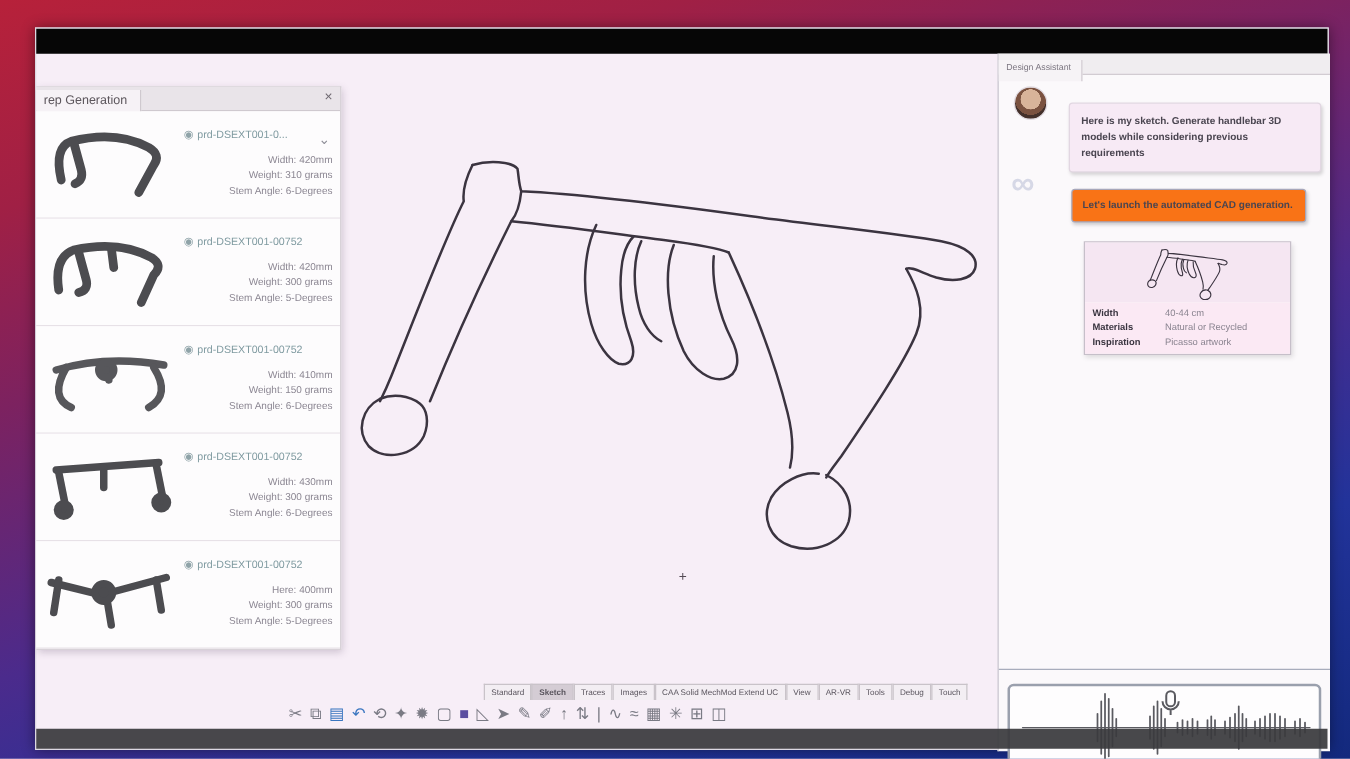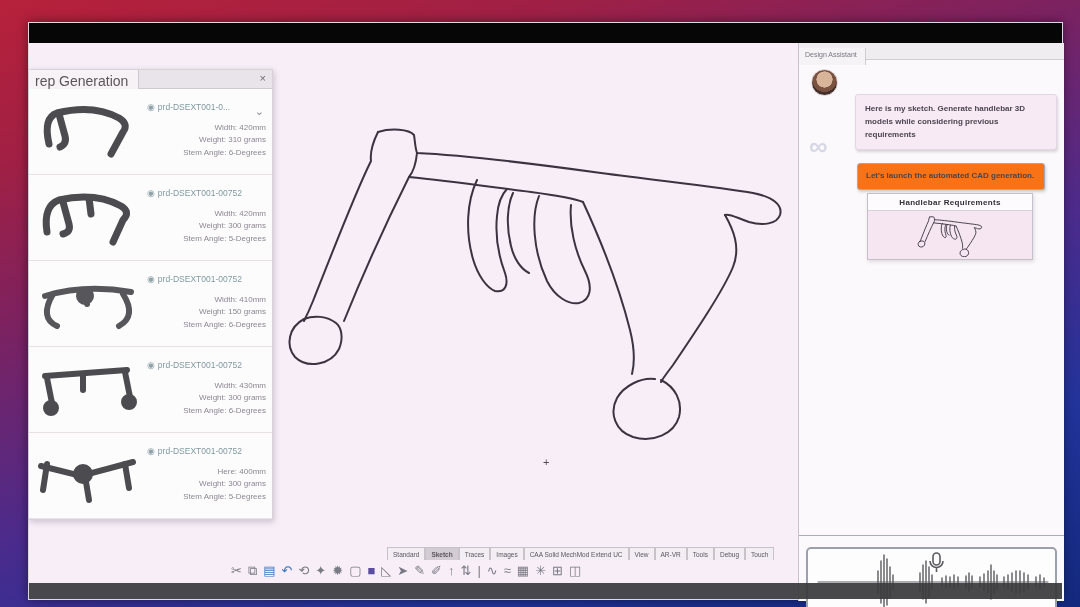--- a/index.html
+++ b/index.html
@@ -10,21 +10,21 @@
   
   .app-window { position:absolute; left:28px; top:22px; width:1035px; height:578px;
                 background:#f7eef7; border:1px solid #dcd8e2; box-shadow:0 0 10px rgba(0,0,0,.45); }
   .title-bar { position:absolute; left:0; top:0; width:100%; height:20px; background:#060606; }
 
   
   .left-panel { position:absolute; left:0; top:46px; width:244px; background:#faf7fa;
                 box-shadow:1px 2px 6px rgba(80,60,90,.25); border:1px solid #d8d2d8; border-left:none; }
   .lp-header { height:19px; background:#e9e4e9; border-bottom:1px solid #cfc9cf; position:relative; }
   .lp-tab { display:inline-block; height:19px; padding:3px 10px 0 6px; background:#f6f2f6;
-            border-right:1px solid #cfc9cf; font-size:14px; color:#5c565c; }
+            border-right:1px solid #cfc9cf; font-size:10px; color:#5c565c; }
   .lp-close { position:absolute; right:6px; top:2px; font-size:11px; color:#6e6870; cursor:default; }
   .lp-item { display:flex; height:86px; background:#fdfcfd; border-bottom:1px solid #e7e1e7; padding:7px 6px 7px 0; position:relative; }
   .lp-thumb { width:118px; display:flex; align-items:center; justify-content:center; }
   .lp-info { flex:1; padding-top:6px; }
   .lp-name { font-size:8.5px; color:#7f9aa0; display:flex; align-items:center; gap:3px; margin-bottom:10px; }
   .part-glyph { font-size:9px; color:#8fa3a8; }
   .lp-spec { font-size:8px; color:#8b8692; line-height:1.55;text-align:right; }
   .lp-expand { position:absolute; right:8px; top:16px; font-size:11px; color:#8a8a94; }
 
   
@@ -43,21 +43,21 @@
   
   .right-panel { position:absolute; left:769px; top:20px; width:266px; height:558px;
                  background:#fbf9fb; border-left:1px solid #c8c2ce; }
   .rp-header { height:17px; background:#f0edf0; border-bottom:1px solid #d2ccd2; }
   .rp-tab { display:inline-block; height:17px; padding:3px 8px 0 6px; font-size:7px; color:#7b7580;
             background:#f6f3f6; border-right:1px solid #d2ccd2; }
   .avatar { position:absolute; left:12px; top:26px; width:27px; height:27px; border-radius:50%;
             background:radial-gradient(circle at 50% 38%, #d8b49a 0 40%, #7a5240 41% 62%, #43302a 63%);
             border:1px solid #e0dae0; }
   .infinity { position:absolute; left:10px; top:88px; font-size:26px; color:#d6d8e6; font-weight:bold; }
-  .bubble { position:absolute; border-radius:3px; font-size:8px; font-weight:bold; color:#4a4550; line-height:1.6;margin-top:12px; }
+  .bubble { position:absolute; border-radius:3px; font-size:8px; font-weight:bold; color:#4a4550; line-height:1.6; }
   .bubble-user { left:56px; top:39px; width:202px; padding:8px 9px; background:#f7eaf5;
                  border:1px solid #e2d7e2; box-shadow:1px 2px 3px rgba(0,0,0,.15); }
   .bubble-bot { left:58px; top:108px; width:188px; padding:6px 8px; background:#f97316;
                 border:1px solid #a7a7ba; box-shadow:1px 2px 3px rgba(0,0,0,.18); }
   .req-card { position:absolute; left:68px; top:150px; width:166px; background:#fdfbfd;
               border:1px solid #c6bfc9; box-shadow:1px 2px 4px rgba(0,0,0,.12); }
   .req-title { font-size:8px; font-weight:bold; color:#332e38; text-align:center; padding:4px 0 3px;
                border-bottom:1px solid #d8d2d8; letter-spacing:.3px; }
   .req-img { height:48px; background:#f5e6f2; display:flex; align-items:center; justify-content:center; }
   .sketch-mini { stroke-width:7; }
@@ -248,25 +248,38 @@
       <span class="rp-tab">Design Assistant</span>
     </div>
 
     <div class="avatar"></div>
     <div class="bubble bubble-user">Here is my sketch. Generate handlebar 3D models while considering previous requirements</div>
 
     <div class="infinity">∞</div>
     <div class="bubble bubble-bot">Let's launch the automated CAD generation.</div>
 
     <div class="req-card">
-      <div class="req-title">Handlebar  Requirements</div>
       <div class="req-img">
         <svg class="sketch-mini" viewBox="0 0 510 340" width="118" height="44">
             <use href="#sketch-art"></use>
           </svg>
+      </div>
+      <div class="req-rows">
+        <div class="req-row">
+          <span class="req-label">Width</span>
+          <span class="req-value">40-44 cm</span>
+        </div>
+        <div class="req-row">
+          <span class="req-label">Materials</span>
+          <span class="req-value">Natural or Recycled</span>
+        </div>
+        <div class="req-row">
+          <span class="req-label">Inspiration</span>
+          <span class="req-value">Picasso artwork</span>
+        </div>
       </div>
     </div>
 
     <div class="rp-divider"></div>
 
     <div class="wave-box">
       <svg width="247" height="66" viewBox="0 0 247 66">
         <g stroke="#5a5a60" stroke-width="1.4" stroke-linecap="round">
           <path d="M10 33 H240" stroke-width="1"></path>
           <path d="M70 22 V44 M73 12 V54 M76 6 V62 M79 10 V56 M82 18 V48 M85 26 V40"></path>

